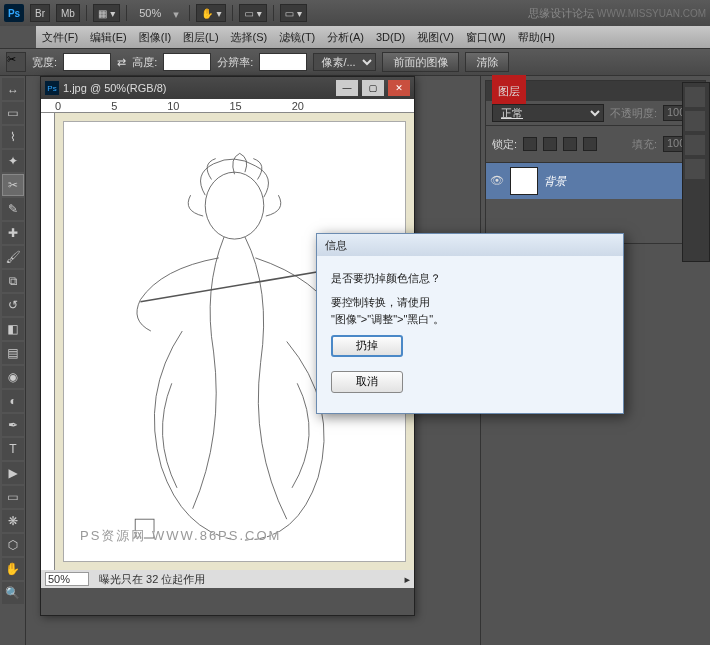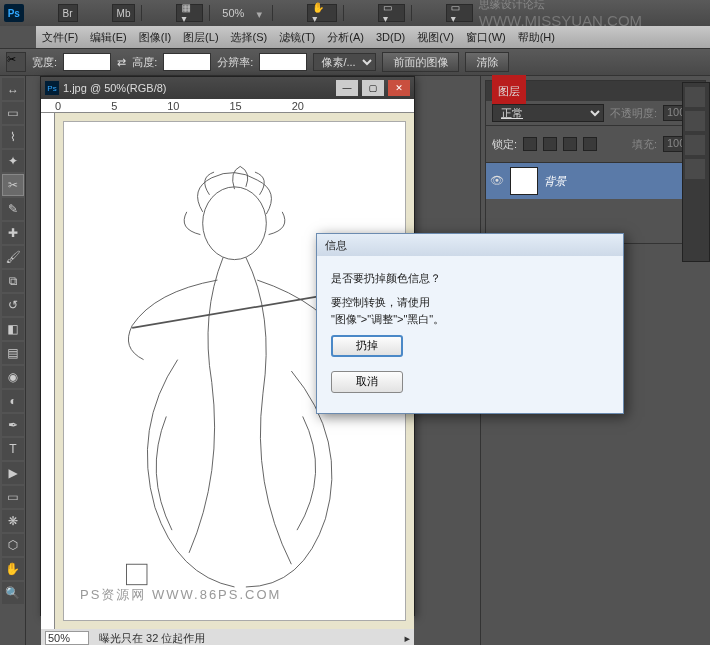--- a/index.html
+++ b/index.html
@@ -1,19 +1,19 @@
 <!DOCTYPE html>
 <html><head>
 <meta charset="utf-8">
 <style>
 *{box-sizing:border-box;margin:0;padding:0;font-family:"Microsoft YaHei",sans-serif;font-size:11px;}
 body{width:710px;height:645px;background:#535353;overflow:hidden;position:relative;}
 .topbar{height:26px;background:linear-gradient(#5a5a5a,#484848);display:flex;align-items:center;padding:0 4px;gap:6px;}
 .ps-logo{width:20px;height:18px;background:#001e36;color:#31a8ff;font-weight:bold;display:flex;align-items:center;justify-content:center;border-radius:2px;font-size:10px;}
-.top-btn{height:18px;padding:0 4px;background:#3a3a3a;border:1px solid #2a2a2a;color:#ccc;display:flex;align-items:center;justify-content:center;font-size:10px;margin-left:28px;}
+.top-btn{height:18px;padding:0 4px;background:#3a3a3a;border:1px solid #2a2a2a;color:#ccc;display:flex;align-items:center;justify-content:center;font-size:10px;}
 .top-sep{width:1px;height:16px;background:#333;}
 .zoom-label{color:#ccc;padding:0 6px;}
 .dd{width:10px;height:10px;color:#aaa;}
 .watermark{margin-left:auto;color:#888;font-size:10px;}
 .menubar{height:22px;background:linear-gradient(#c8c8c8,#a8a8a8);display:flex;align-items:center;padding:0 6px;gap:12px;color:#222;margin-left:36px;}
 .menu-item{cursor:pointer;}
 .optbar{height:28px;background:linear-gradient(#5a5a5a,#484848);display:flex;align-items:center;padding:0 6px;gap:6px;border-top:1px solid #333;border-bottom:1px solid #333;}
 .opt-icon{width:20px;height:20px;border:1px solid #333;background:#4a4a4a;}
 .opt-label{color:#ddd;}
 .opt-input{width:48px;height:18px;background:#fff;border:1px solid #333;}
@@ -26,21 +26,21 @@
 .canvas-area{flex:1;position:relative;background:#535353;}
 .doc-window{position:absolute;left:14px;top:0;width:375px;height:540px;background:#535353;border:1px solid #222;box-shadow:2px 2px 8px rgba(0,0,0,0.4);}
 .doc-title{height:22px;background:linear-gradient(#4a4a4a,#3a3a3a);display:flex;align-items:center;padding:0 4px;gap:4px;}
 .doc-ps{width:14px;height:14px;background:#001e36;color:#31a8ff;font-size:8px;display:flex;align-items:center;justify-content:center;}
 .doc-name{color:#ddd;flex:1;}
 .win-btn{width:22px;height:16px;display:flex;align-items:center;justify-content:center;font-size:9px;}
 .win-min{background:#ccc;}
 .win-max{background:#ccc;}
 .win-close{background:#c94f3f;color:#fff;}
 .ruler-h{height:14px;background:#fff;border-bottom:1px solid #888;display:flex;align-items:flex-end;font-size:8px;color:#444;padding-left:14px;gap:50px;}
-.canvas-body{position:relative;height:516px;display:flex;}
+.canvas-body{position:relative;height:457px;display:flex;}
 .ruler-v{width:14px;background:#fff;border-right:1px solid #888;}
 .canvas{flex:1;background:#e8e4cc;padding:8px;position:relative;overflow:hidden;}
 .artwork{background:#fff;width:100%;height:100%;border:1px solid #aaa;position:relative;}
 .art-svg{width:100%;height:100%;}
 .art-wm{position:absolute;bottom:16px;left:16px;color:#999;font-size:13px;letter-spacing:2px;text-shadow:1px 1px 0 #fff;}
 .doc-status{height:18px;background:#ddd;display:flex;align-items:center;padding:0 4px;gap:10px;font-size:10px;color:#333;}
 .doc-zoom{width:44px;border:1px solid #999;background:#fff;padding:0 2px;}
 .panels{width:230px;background:#535353;border-left:1px solid #333;padding:4px;}
 .panel{background:#535353;border:1px solid #333;}
 .panel-tab{height:20px;background:#3a3a3a;display:flex;align-items:center;padding:0 6px;gap:8px;}
@@ -84,21 +84,21 @@
   <span class="zoom-label">50%</span>
   <span class="dd">▾</span>
   <div class="top-sep"></div>
   <div class="top-btn">✋ ▾</div>
   <div class="top-sep"></div>
   <div class="top-btn">▭ ▾</div>
   <div class="top-sep"></div>
   <div class="top-btn">▭ ▾</div>
   <div class="watermark">
     <span>思缘设计论坛</span>
-    <span style="font-size:15px;color:#777;">WWW.MISSYUAN.COM</span>
+    <span style="font-size:10px;color:#777;">WWW.MISSYUAN.COM</span>
   </div>
 </div>
 
 <div class="menubar">
   <span class="menu-item">文件(F)</span>
   <span class="menu-item">编辑(E)</span>
   <span class="menu-item">图像(I)</span>
   <span class="menu-item">图层(L)</span>
   <span class="menu-item">选择(S)</span>
   <span class="menu-item">滤镜(T)</span>

